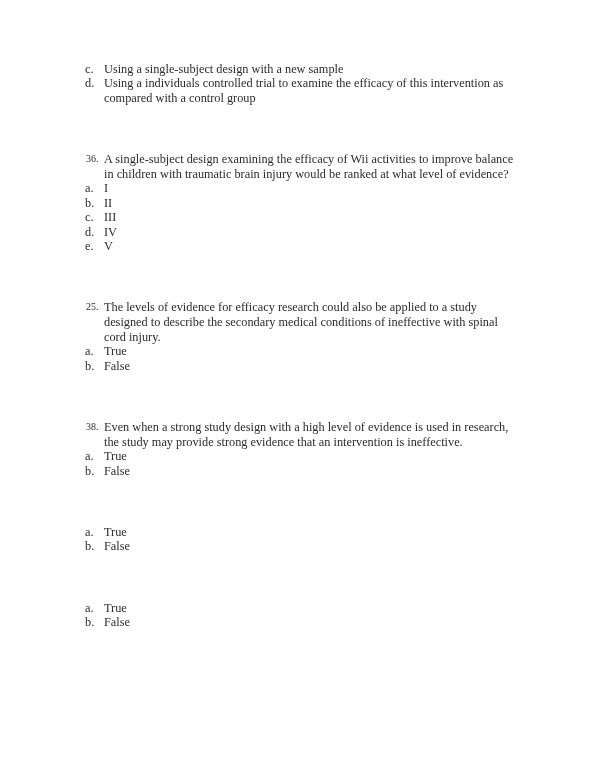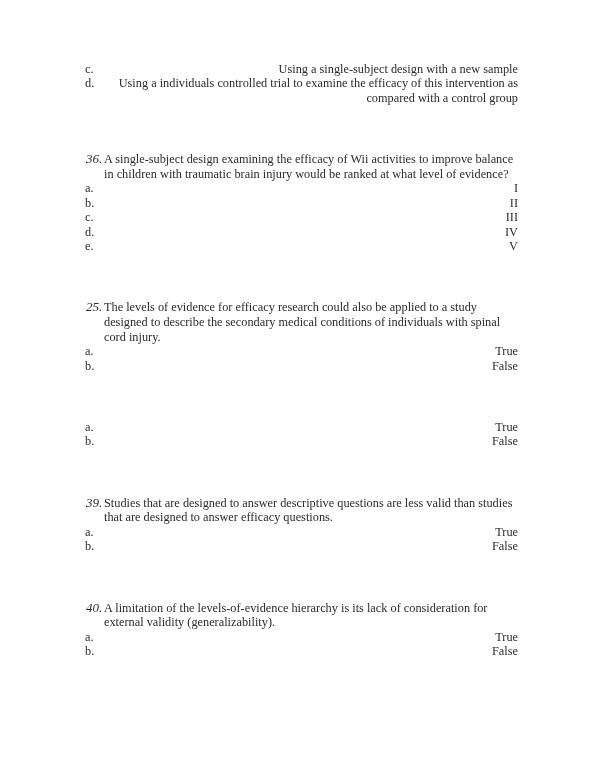--- a/index.html
+++ b/index.html
@@ -48,22 +48,21 @@
     text-align: left;
     margin: 0;
   }
 
   .question-number {
     position: absolute;
     left: 0;
     top: 0;
     width: 18px;
     text-align: left;
-    font-size: 13px;
-    font-style: italic;
+    font-size: 10px;
   }
 
   .question-text {
     display: block;
   }
 
   
   .option-list {
     margin: 0;
     padding: 0;
@@ -81,21 +80,20 @@
   .option-letter {
     position: absolute;
     left: -1px;
     top: 0;
     width: 16px;
     font-size: 12.3px;
   }
 
   .option-text {
     display: block;
-    text-align: right;
   }
 
   
   .gap-large { height: 47px; }
 </style>
 </head>
 <body>
 
 <div class="page">
   <div class="content">
@@ -140,75 +138,71 @@
           <span class="option-text">V</span>
         </li>
       </ul>
     </div>
 
     <div class="gap-large"></div>
 
     <div class="question-block">
       <div class="question-line">
         <span class="question-number">25.</span>
-        <span class="question-text">The levels of evidence for efficacy research could also be applied to a study designed to describe the secondary medical conditions of individuals with spinal cord injury.</span>
+        <span class="question-text">The levels of evidence for efficacy research could also be applied to a study designed to describe the secondary medical conditions of ineffective with spinal cord injury.</span>
       </div>
       <ul class="option-list">
         <li class="option-item">
           <span class="option-letter">a.</span>
           <span class="option-text">True</span>
         </li>
         <li class="option-item">
           <span class="option-letter">b.</span>
           <span class="option-text">False</span>
         </li>
       </ul>
     </div>
 
     <div class="gap-large"></div>
 
     <div class="question-block">
-      <ul class="option-list">
-        <li class="option-item">
-          <span class="option-letter">a.</span>
-          <span class="option-text">True</span>
-        </li>
-        <li class="option-item">
-          <span class="option-letter">b.</span>
-          <span class="option-text">False</span>
-        </li>
-      </ul>
-    </div>
-
-    <div class="gap-large"></div>
-
-    <div class="question-block">
       <div class="question-line">
-        <span class="question-number">39.</span>
-        <span class="question-text">Studies that are designed to answer descriptive questions are less valid than studies that are designed to answer efficacy questions.</span>
+        <span class="question-number">38.</span>
+        <span class="question-text">Even when a strong study design with a high level of evidence is used in research, the study may provide strong evidence that an intervention is ineffective.</span>
       </div>
       <ul class="option-list">
         <li class="option-item">
           <span class="option-letter">a.</span>
           <span class="option-text">True</span>
         </li>
         <li class="option-item">
           <span class="option-letter">b.</span>
           <span class="option-text">False</span>
         </li>
       </ul>
     </div>
 
     <div class="gap-large"></div>
 
     <div class="question-block">
-      <div class="question-line">
-        <span class="question-number">40.</span>
-        <span class="question-text">A limitation of the levels-of-evidence hierarchy is its lack of consideration for external validity (generalizability).</span>
-      </div>
+      <ul class="option-list">
+        <li class="option-item">
+          <span class="option-letter">a.</span>
+          <span class="option-text">True</span>
+        </li>
+        <li class="option-item">
+          <span class="option-letter">b.</span>
+          <span class="option-text">False</span>
+        </li>
+      </ul>
+    </div>
+
+    <div class="gap-large"></div>
+
+    <div class="question-block">
       <ul class="option-list">
         <li class="option-item">
           <span class="option-letter">a.</span>
           <span class="option-text">True</span>
         </li>
         <li class="option-item">
           <span class="option-letter">b.</span>
           <span class="option-text">False</span>
         </li>
       </ul>

